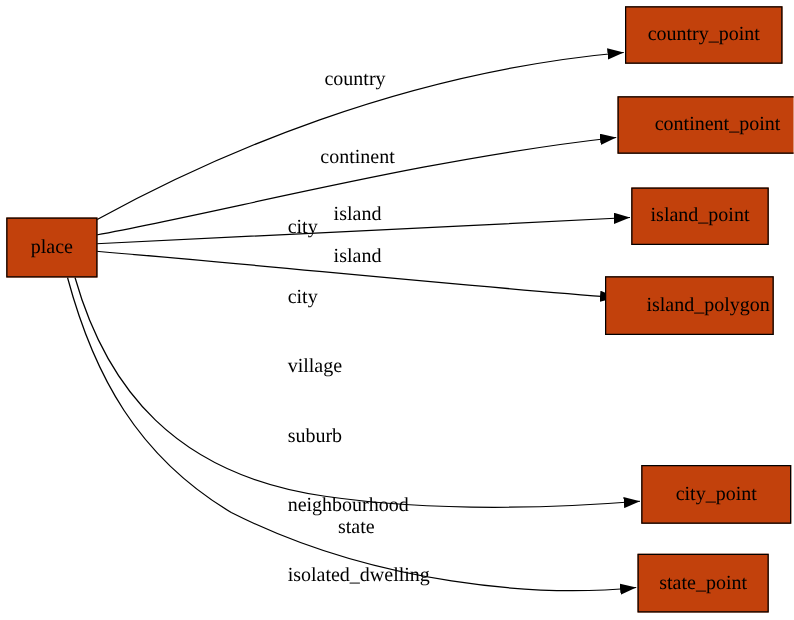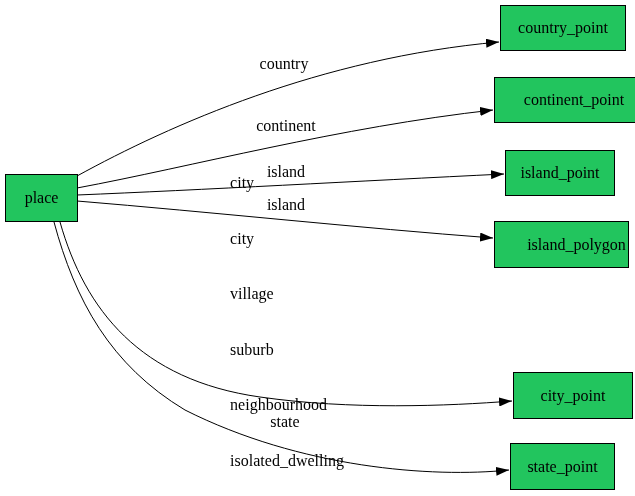--- a/index.html
+++ b/index.html
@@ -21,21 +21,21 @@
     width: 635px;
     height: 496px;
   }
   .edges-svg path.edge {
     fill: none;
     stroke: #000000;
     stroke-width: 1;
   }
   .node {
     position: absolute;
-    background: #22c55e;
+    background: #c2410c;
     border: 1px solid #000000;
     display: flex;
     align-items: center;
     justify-content: center;
     font-size: 16px;
     line-height: 1;
     white-space: nowrap;
   }
   .edge-label {
     position: absolute;
@@ -44,21 +44,21 @@
     line-height: 19.5px;
     white-space: nowrap;
   }
   .edge-label span { display: block; margin-top: 36px; }
 
   
   .n-place          { left: 5px;   top: 174px; width: 73px;  height: 48px; }
   .n-country-point  { left: 500px; top: 5px;   width: 126px; height: 46px; }
   .n-continent-point{ left: 494px; top: 77px;  width: 160px; height: 46px; }
   .n-island-point   { left: 505px; top: 150px; width: 110px; height: 46px; }
-  .n-island-polygon { left: 494px; top: 221px; width: 135px; height: 47px; padding-left: 30px; }
+  .n-island-polygon { left: 484px; top: 221px; width: 135px; height: 47px; padding-left: 30px; }
   .n-city-point     { left: 513px; top: 372px; width: 120px;  height: 47px; }
   .n-state-point    { left: 510px; top: 443px; width: 105px; height: 47px; }
 
   
   .l-country   { left: 284px; top: 64px; }
   .l-continent { left: 286px; top: 126px; }
   .l-island1   { left: 286px; top: 172px; }
   .l-island2   { left: 286px; top: 205px; }
   .l-city      { left: 287px; top: 303px; }
   .l-state     { left: 285px; top: 422px; }

